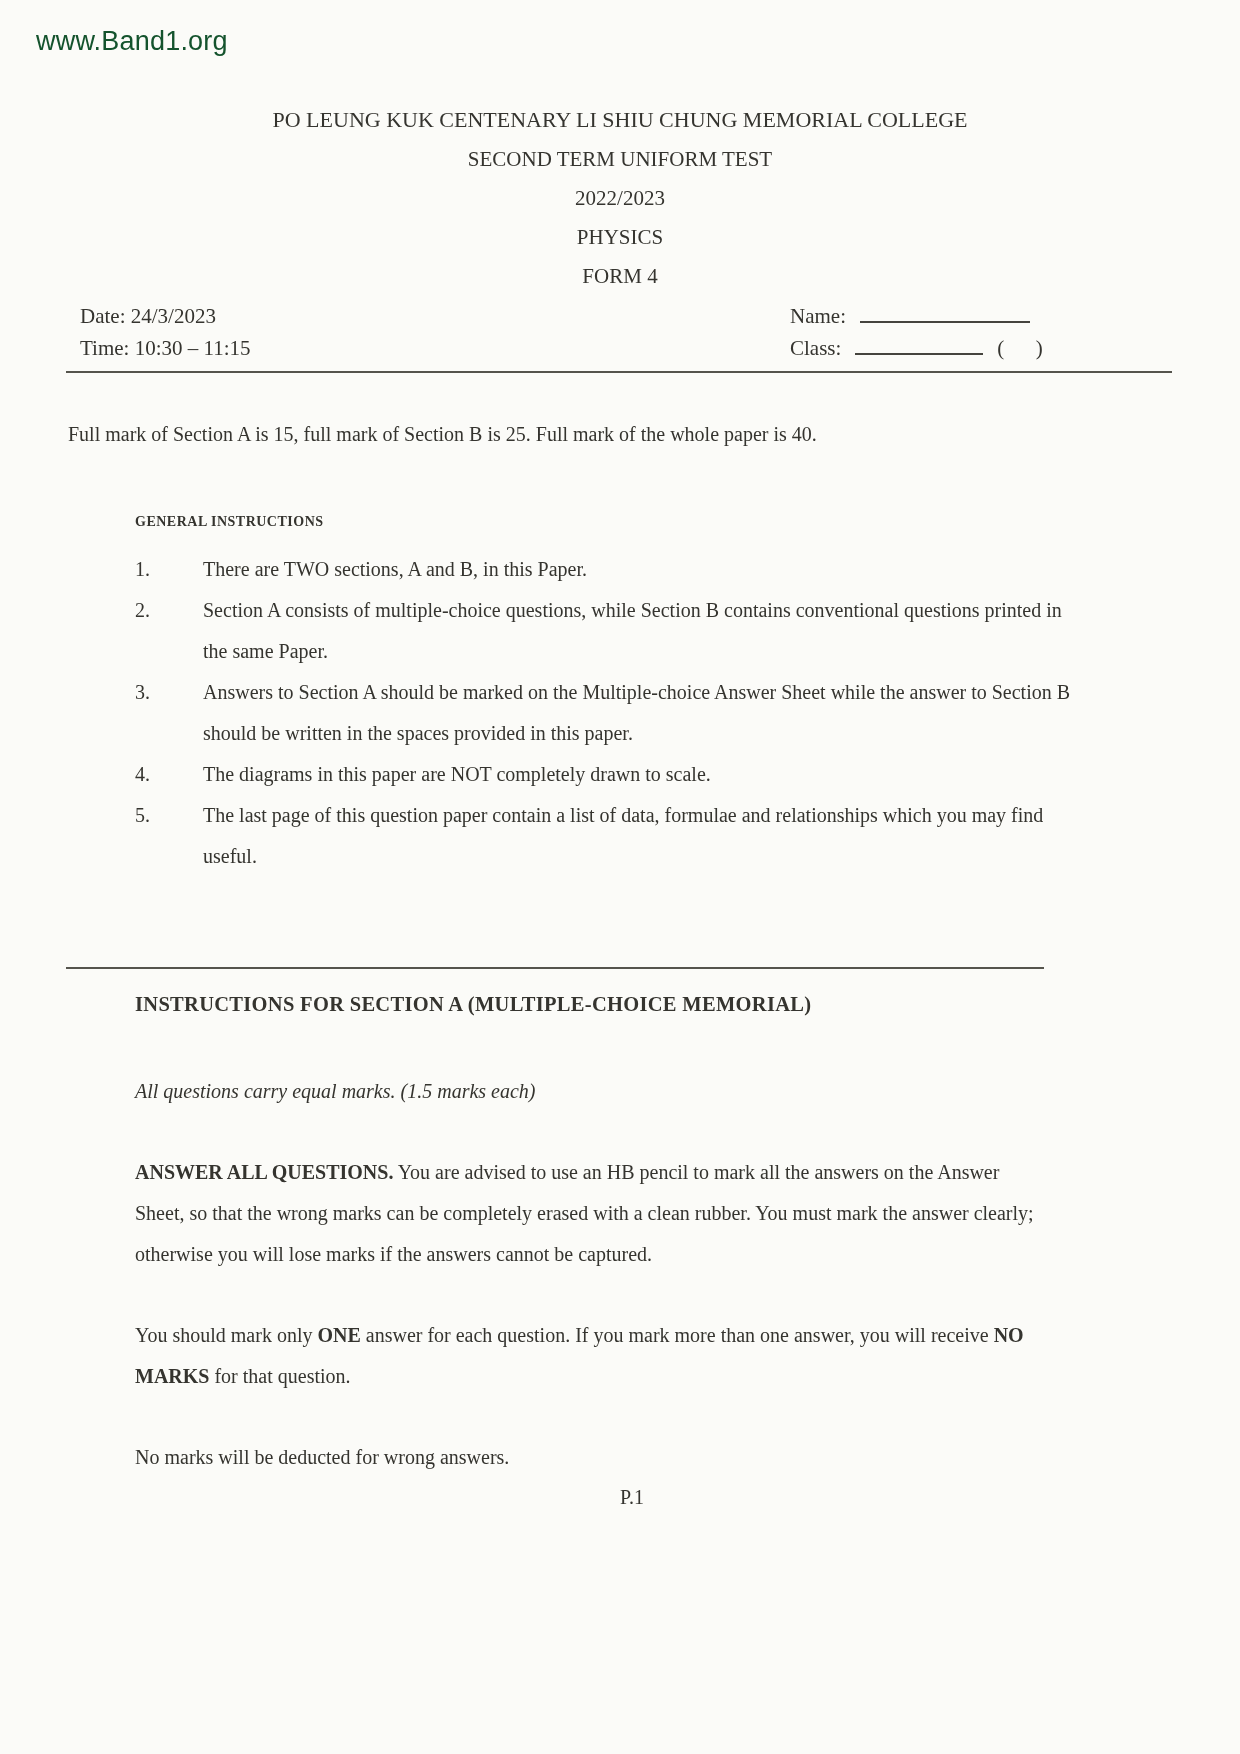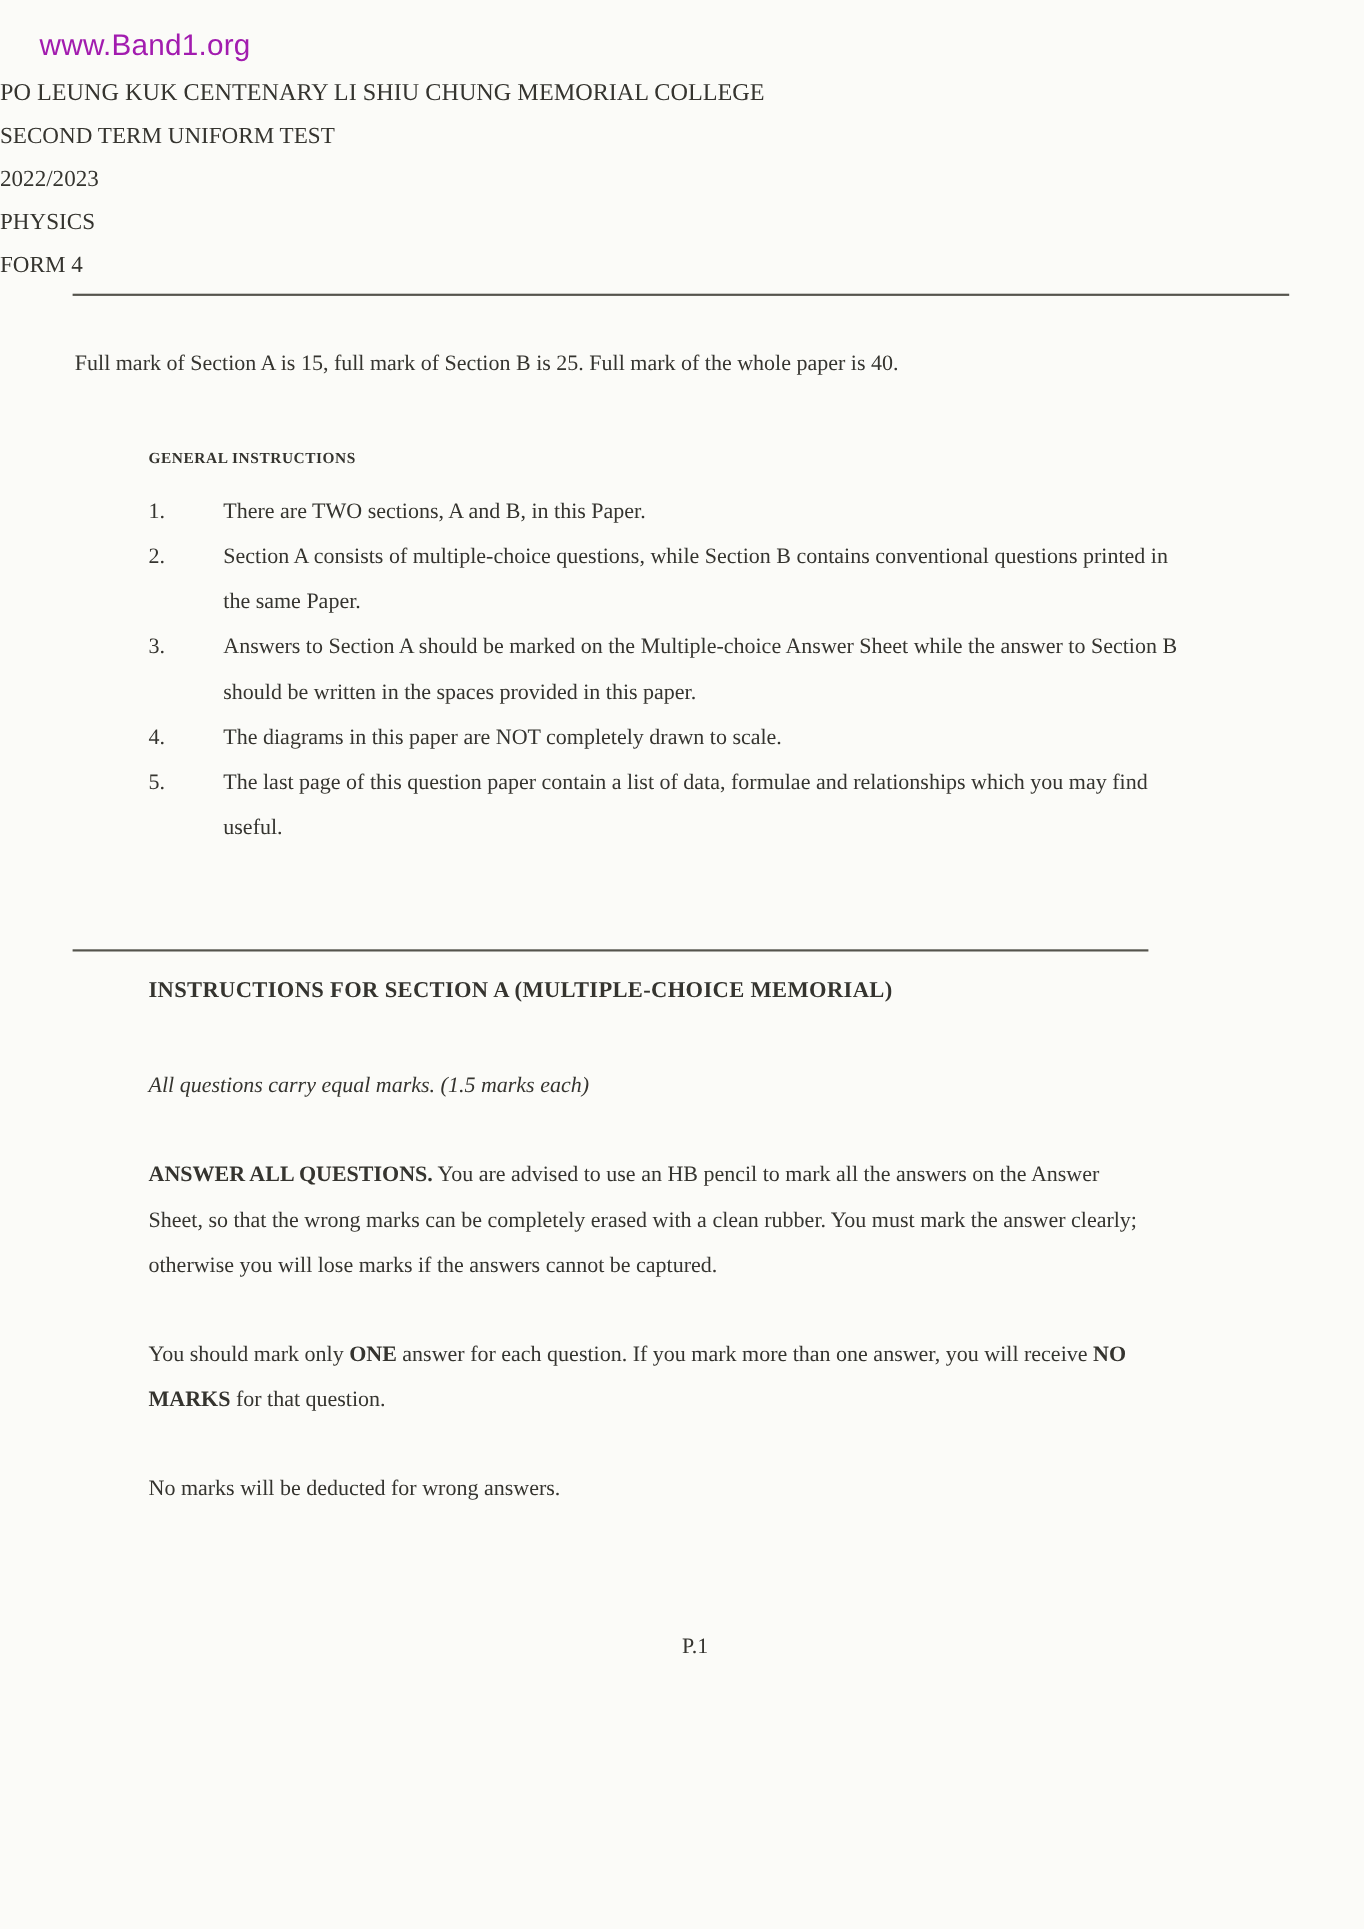--- a/index.html
+++ b/index.html
@@ -12,25 +12,25 @@
     position: relative;
     overflow: hidden;
   }
   .page { width: 1240px; height: 1754px; position: relative; }
 
   .watermark {
     position: absolute;
     top: 26px; left: 36px;
     font-family: "Liberation Sans", sans-serif;
     font-size: 27px;
-    color: #a21caf;
+    color: #14532d;
     letter-spacing: 0.2px;
   }
 
-  .header { padding-top: 72px; font-size: 21px; }
+  .header { padding-top: 108px; text-align: center; font-size: 21px; }
   .h-line { line-height: 24px; margin-bottom: 15px; }
   .h-line.school { font-size: 22px; }
 
   .info-section {
     display: flex;
     margin: 14px 0 0 80px;
     font-size: 21px;
   }
   .info-left { flex: 0 0 710px; }
   .info-row { line-height: 26px; margin-bottom: 6px; white-space: nowrap; }
@@ -106,20 +106,34 @@
   <div class="watermark">www.Band1.org</div>
 
   <div class="header">
     <div class="h-line school">PO LEUNG KUK CENTENARY LI SHIU CHUNG MEMORIAL COLLEGE</div>
     <div class="h-line">SECOND TERM UNIFORM TEST</div>
     <div class="h-line">2022/2023</div>
     <div class="h-line">PHYSICS</div>
     <div class="h-line">FORM 4</div>
   </div>
 
+  <div class="info-section">
+    <div class="info-left">
+      <div class="info-row">Date: 24/3/2023</div>
+      <div class="info-row">Time: 10:30 – 11:15</div>
+    </div>
+    <div class="info-right">
+      <div class="info-row">
+        <span>Name:</span><span class="blank name-blank"></span>
+      </div>
+      <div class="info-row">
+        <span>Class:</span><span class="blank class-blank"></span><span class="parens">(      )</span>
+      </div>
+    </div>
+  </div>
 
   <div class="rule rule-top"></div>
 
   <p class="full-mark">Full mark of Section A is 15, full mark of Section B is 25. Full mark of the whole paper is 40.</p>
 
   <h2 class="gi-title">GENERAL INSTRUCTIONS</h2>
 
   <ol class="gi-list">
     <li class="gi-item">
       <span class="num">1.</span>

